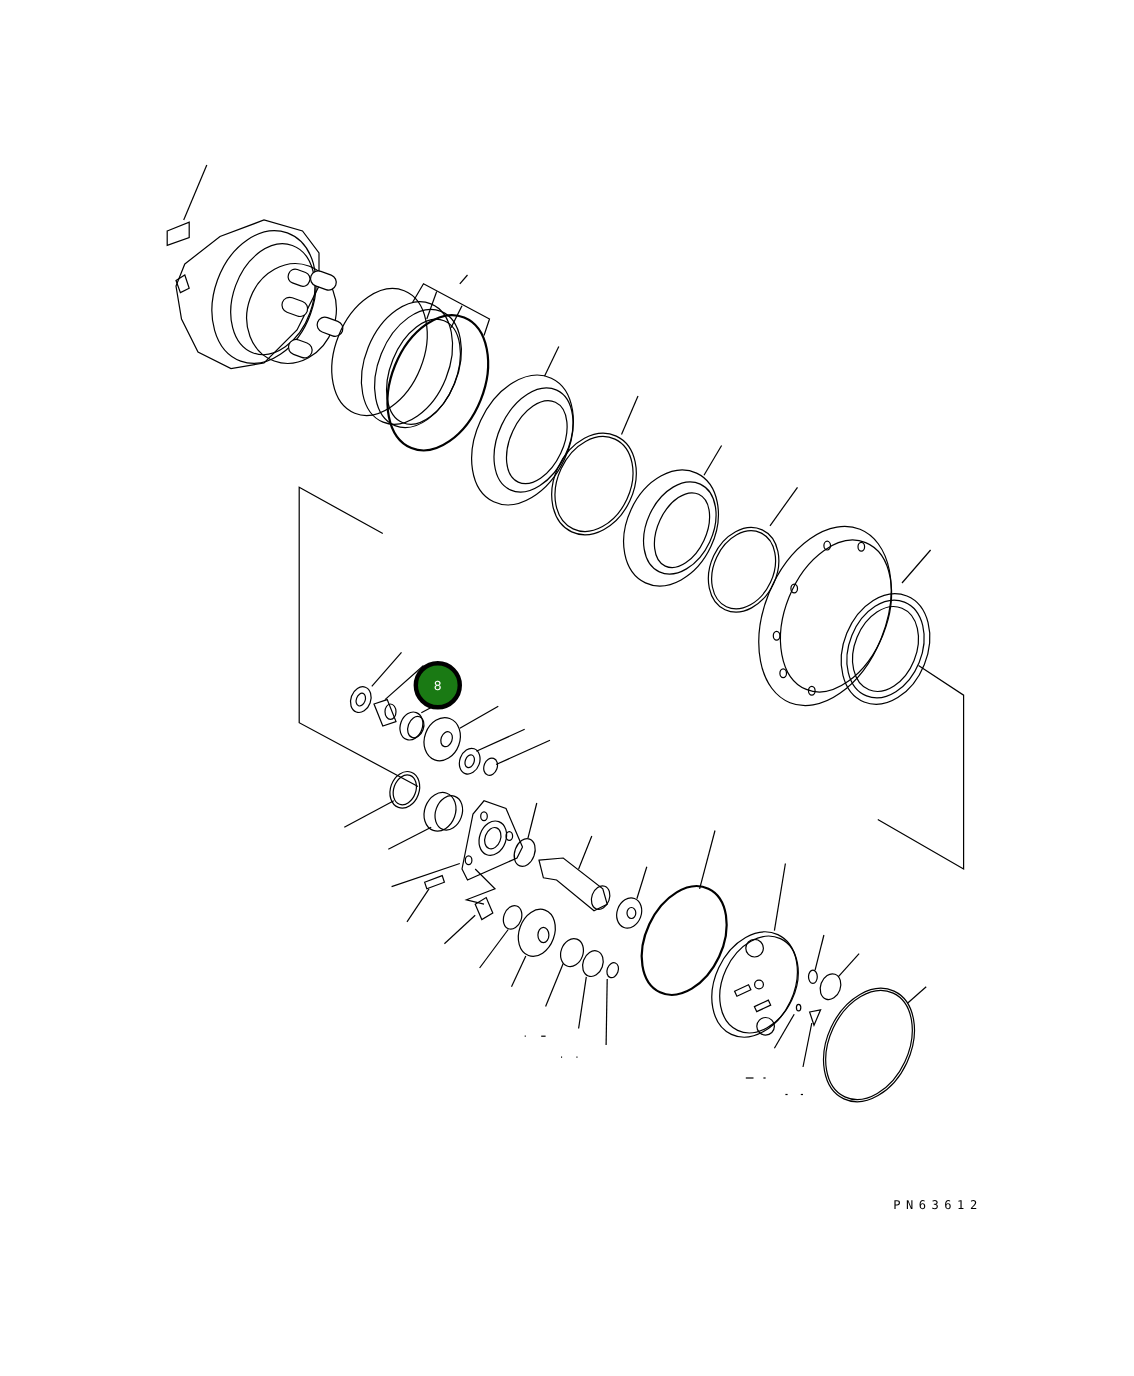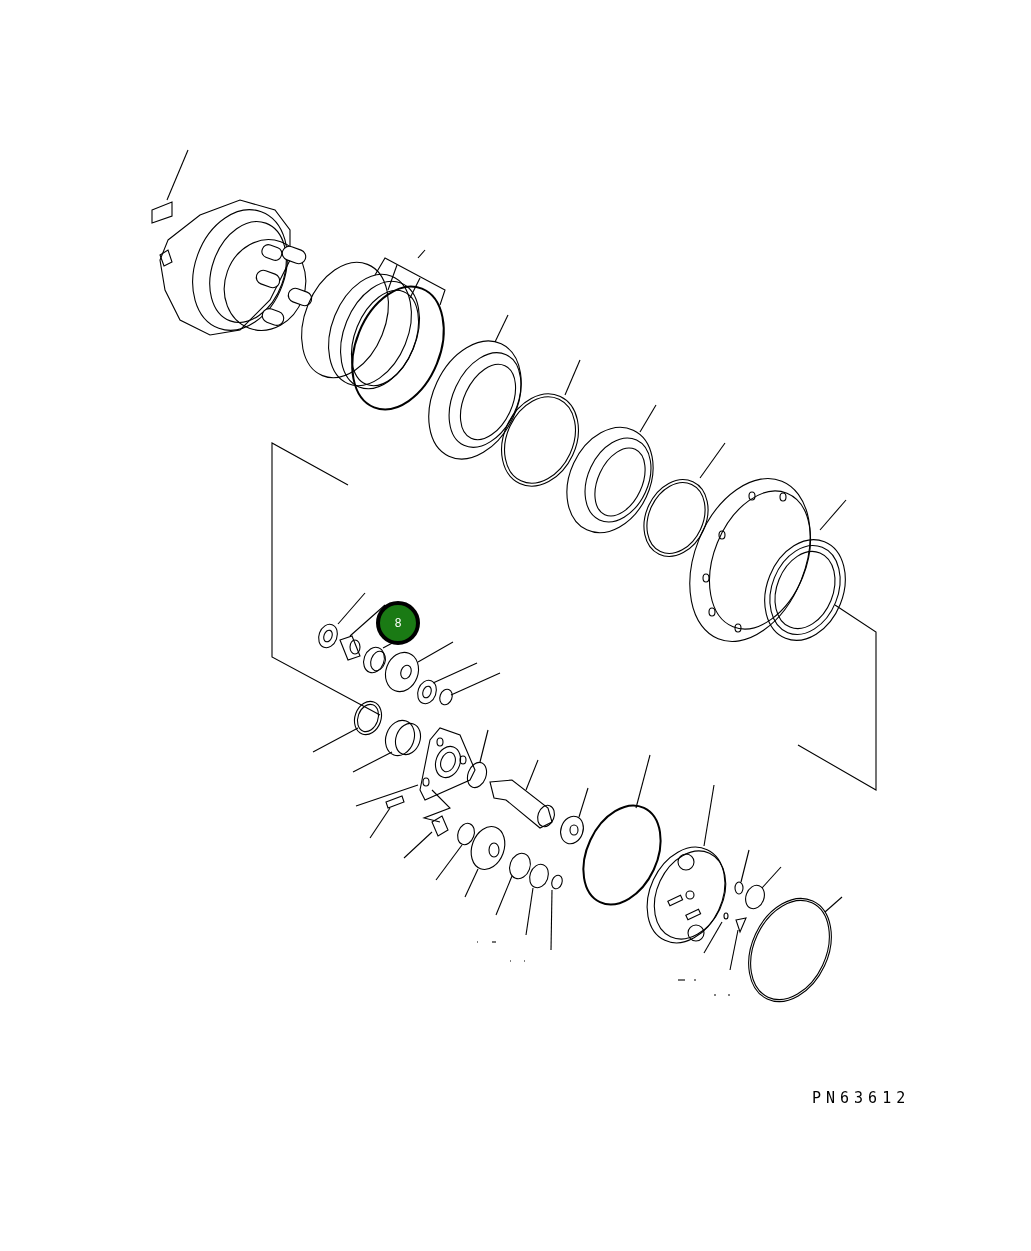--- a/index.html
+++ b/index.html
@@ -6,21 +6,21 @@
     body { width: 1031px; height: 1251px; position: relative; overflow: hidden;
            font-family: "Liberation Sans", sans-serif; }
     #diagram { position: absolute; left: 0; top: 0; width: 1031px; height: 1251px; }
     svg .ln { fill: none; stroke: #000; stroke-width: 1.1; }
     svg .lnb { fill: none; stroke: #000; stroke-width: 2; }
     svg .fw { fill: #fff; stroke: #000; stroke-width: 1.1; }
     .callout-badge { position: absolute; left: 376px; top: 601px; width: 44px; height: 44px;
                      border-radius: 50%; background: #1a7a14; border: 4px solid #000;
                      box-sizing: border-box; display: flex; align-items: center; justify-content: center;
                      color: #ffffff; font-size: 12px; cursor: pointer; }
-    .drawing-number { position: absolute; left: 812px; top: 1089px; font-size: 15px;
+    .drawing-number { position: absolute; left: 812px; top: 1089px; font-size: 11px;
                       letter-spacing: 5px; color: #000; font-family: "DejaVu Sans Mono", monospace; }
   </style>
 </head>
 <body>
 
 <svg id="diagram" viewBox="0 0 1031 1251" xmlns="http://www.w3.org/2000/svg">
 
   <g>
     <line class="ln" x1="188" y1="150" x2="167" y2="200"></line>
     <path class="ln" d="M152 210 L172 202 L172 216 L152 223 Z"></path>

